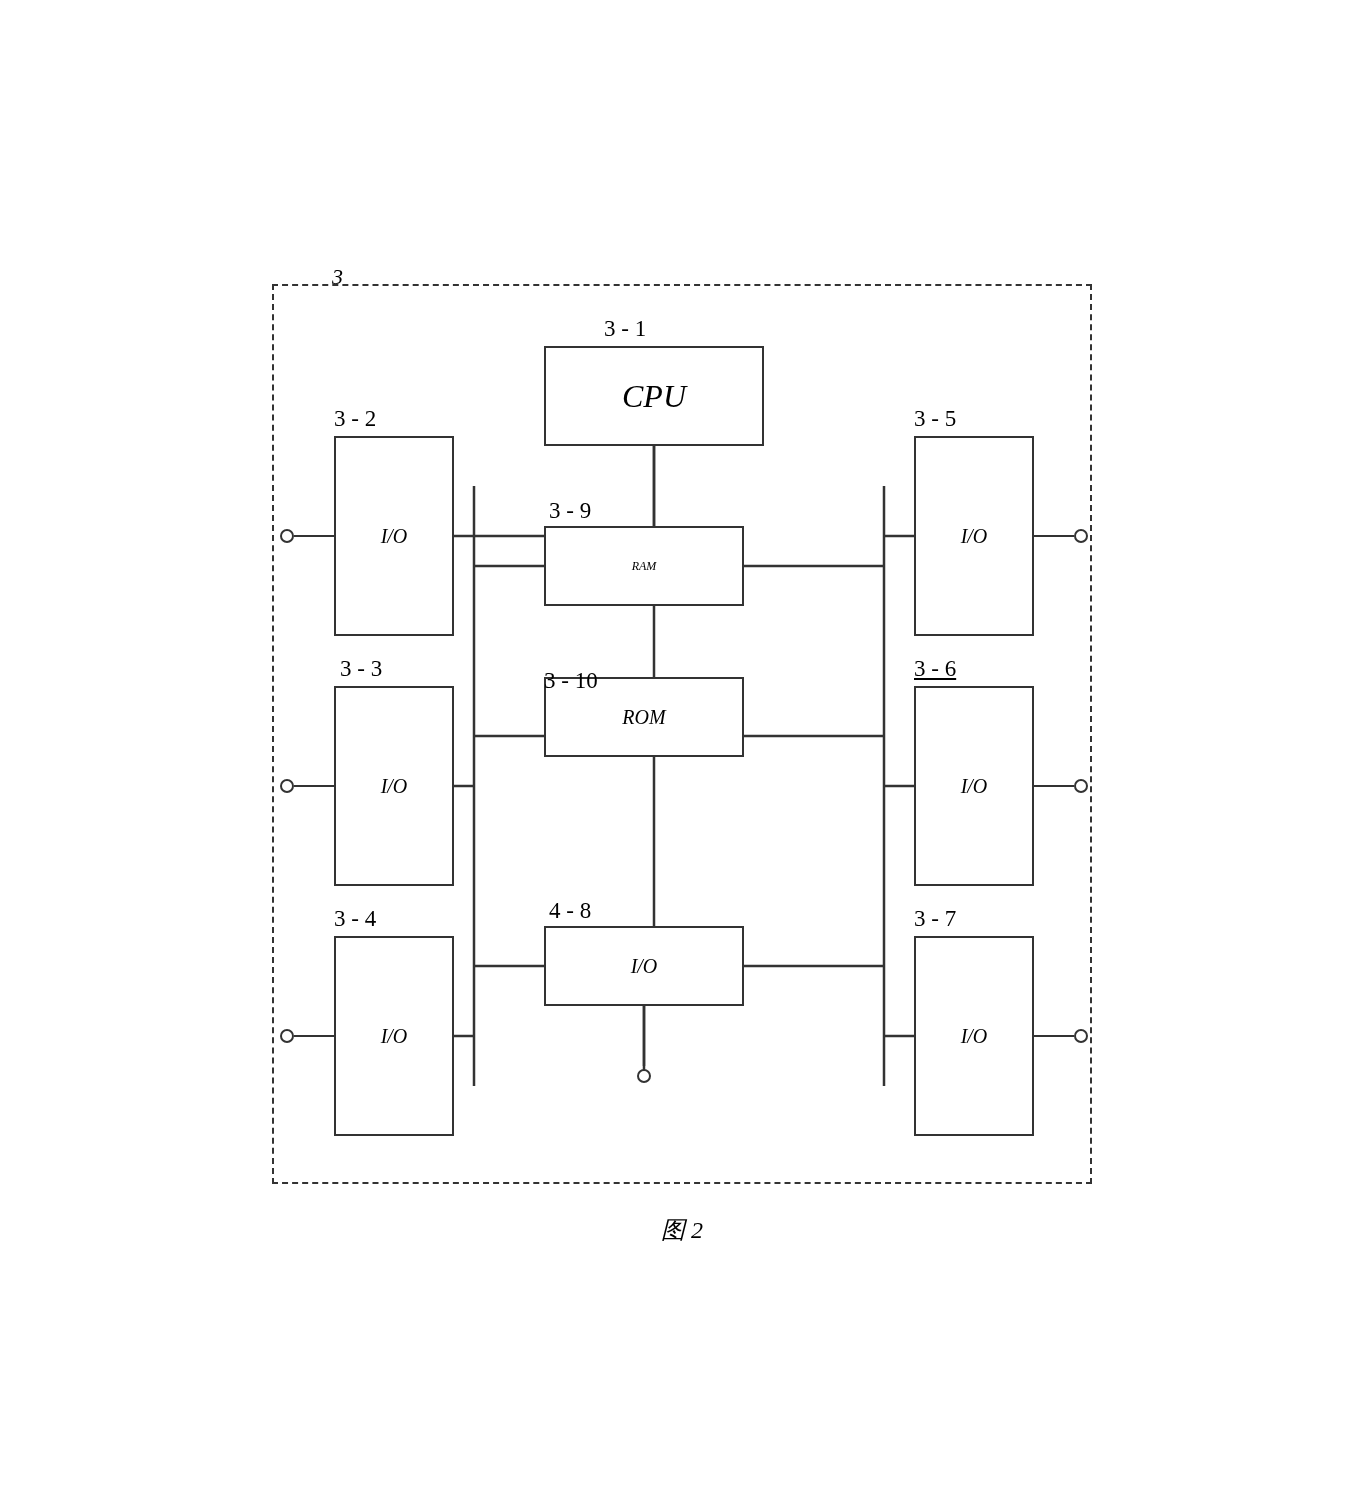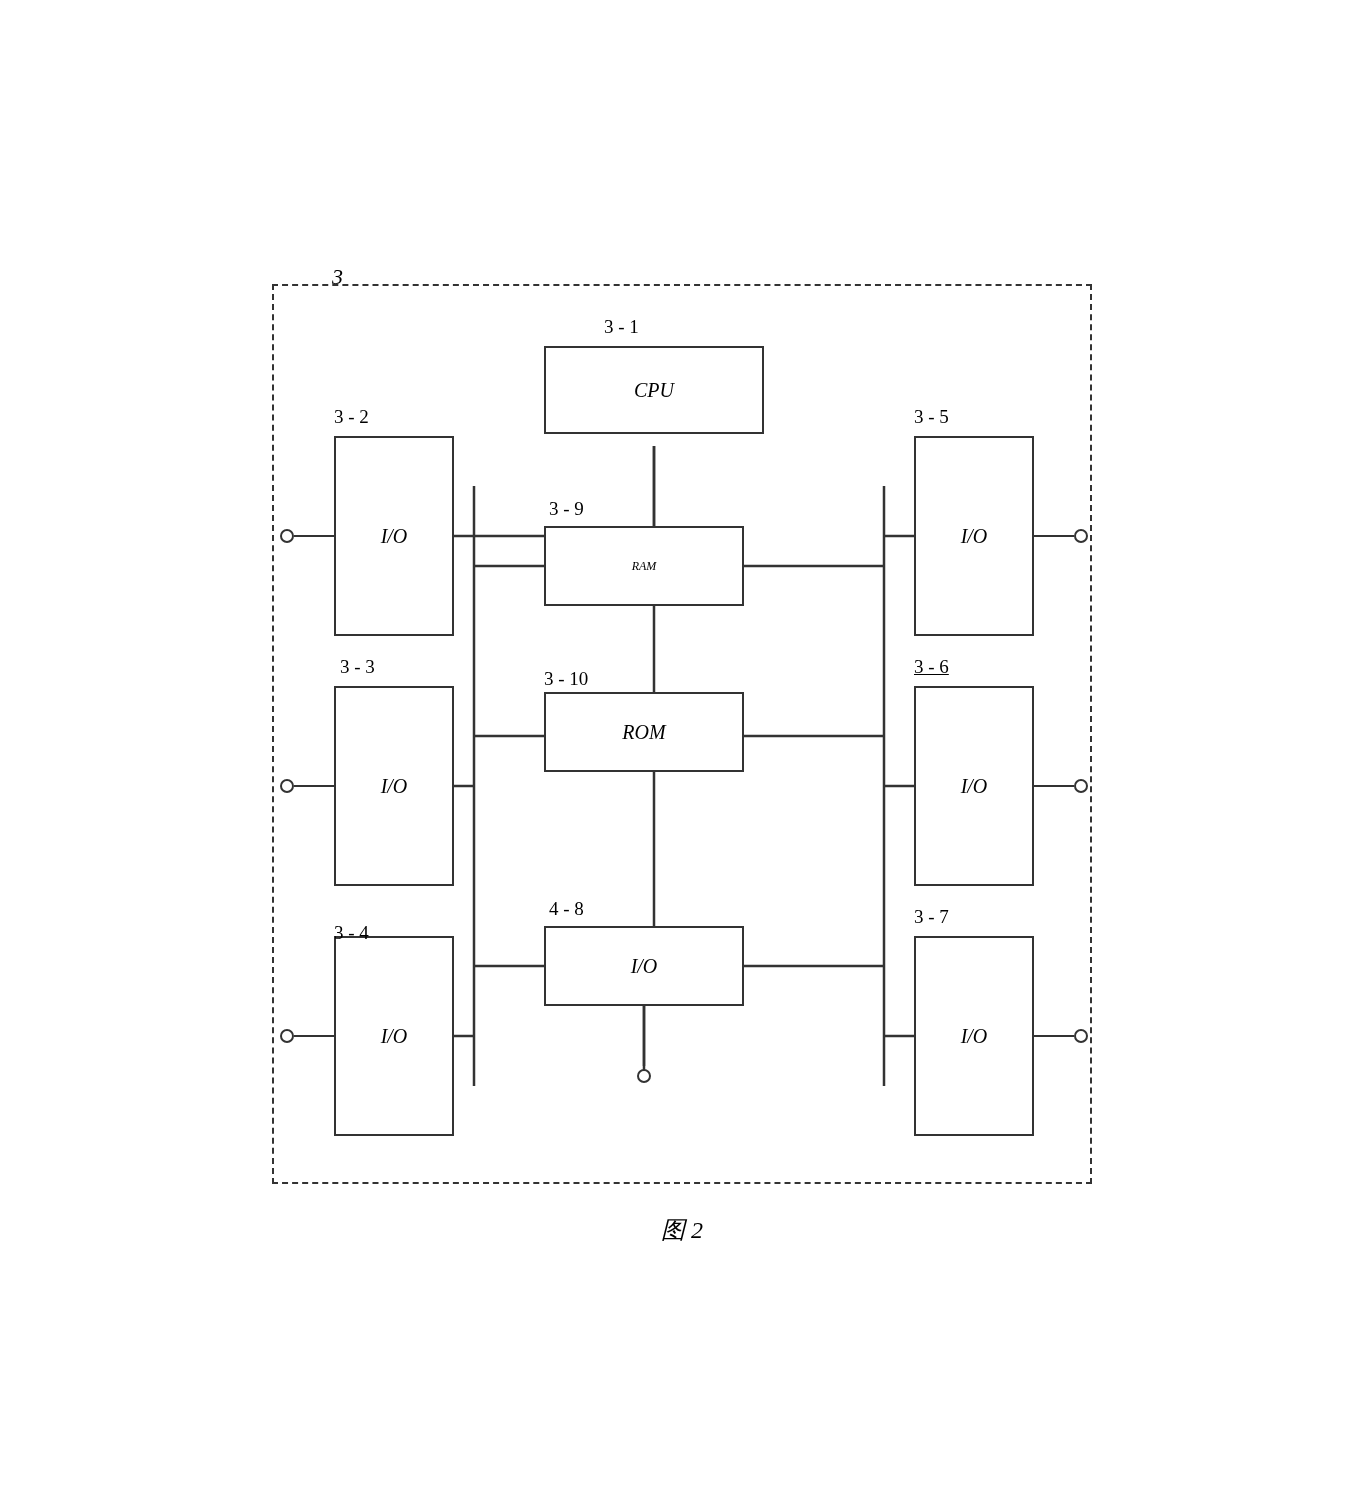--- a/index.html
+++ b/index.html
@@ -37,49 +37,49 @@
       border: 2px solid #333;
       background: #fff;
       display: flex;
       align-items: center;
       justify-content: center;
       font-size: 20px;
       font-style: italic;
     }
     .component-label {
       position: absolute;
-      font-size: 19px;
+      font-size: 23px;
       text-align: center;
     }
     
     .cpu-box {
       left: 270px; top: 60px;
-      width: 220px; height: 88px;
-      font-size: 20px;
+      width: 220px; height: 100px;
+      font-size: 32px;
     }
     .cpu-label { left: 330px; top: 30px; }
 
     
     .io32-box { left: 60px; top: 150px; width: 120px; height: 200px; }
     .io32-label { left: 60px; top: 120px; }
 
     
     .io33-box { left: 60px; top: 400px; width: 120px; height: 200px; }
     .io33-label { left: 60px; top: 370px; margin-left: 6px; }
 
     
     .io34-box { left: 60px; top: 650px; width: 120px; height: 200px; }
-    .io34-label { left: 60px; top: 620px; margin-top: 16px; }
+    .io34-label { left: 60px; top: 620px; }
 
     
     .ram-box { left: 270px; top: 240px; width: 200px; height: 80px; font-size: 12px; }
     .ram-label { left: 275px; top: 212px; }
 
     
-    .rom-box { left: 270px; top: 406px; width: 200px; height: 80px; font-size: 20px; justify-content: center; }
+    .rom-box { left: 270px; top: 391px; width: 200px; height: 80px; font-size: 20px; justify-content: center; }
     .rom-label { left: 270px; top: 382px; }
 
     
     .io38-box { left: 270px; top: 640px; width: 200px; height: 80px; font-size: 20px; }
     .io38-label { left: 275px; top: 612px; }
 
     
     .io35-box { left: 640px; top: 150px; width: 120px; height: 200px; }
     .io35-label { left: 640px; top: 104px; margin-top: 16px; }
 

